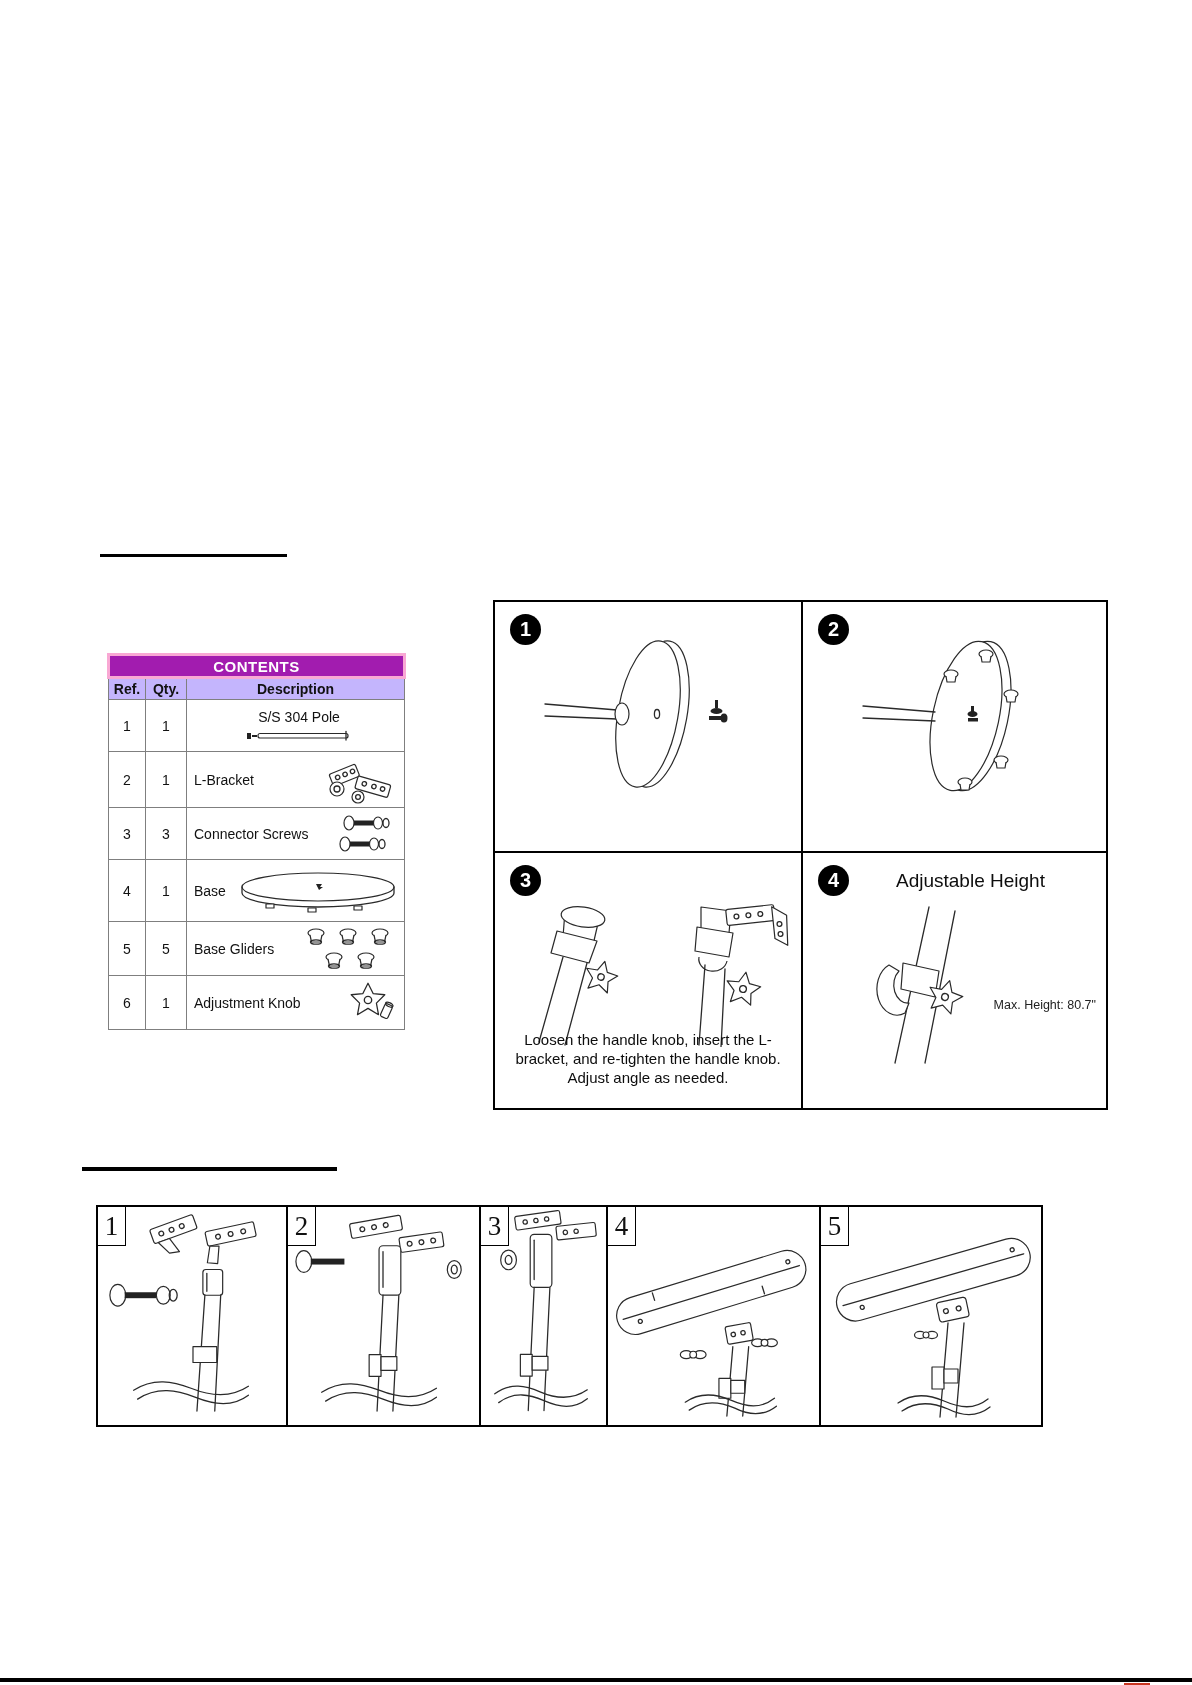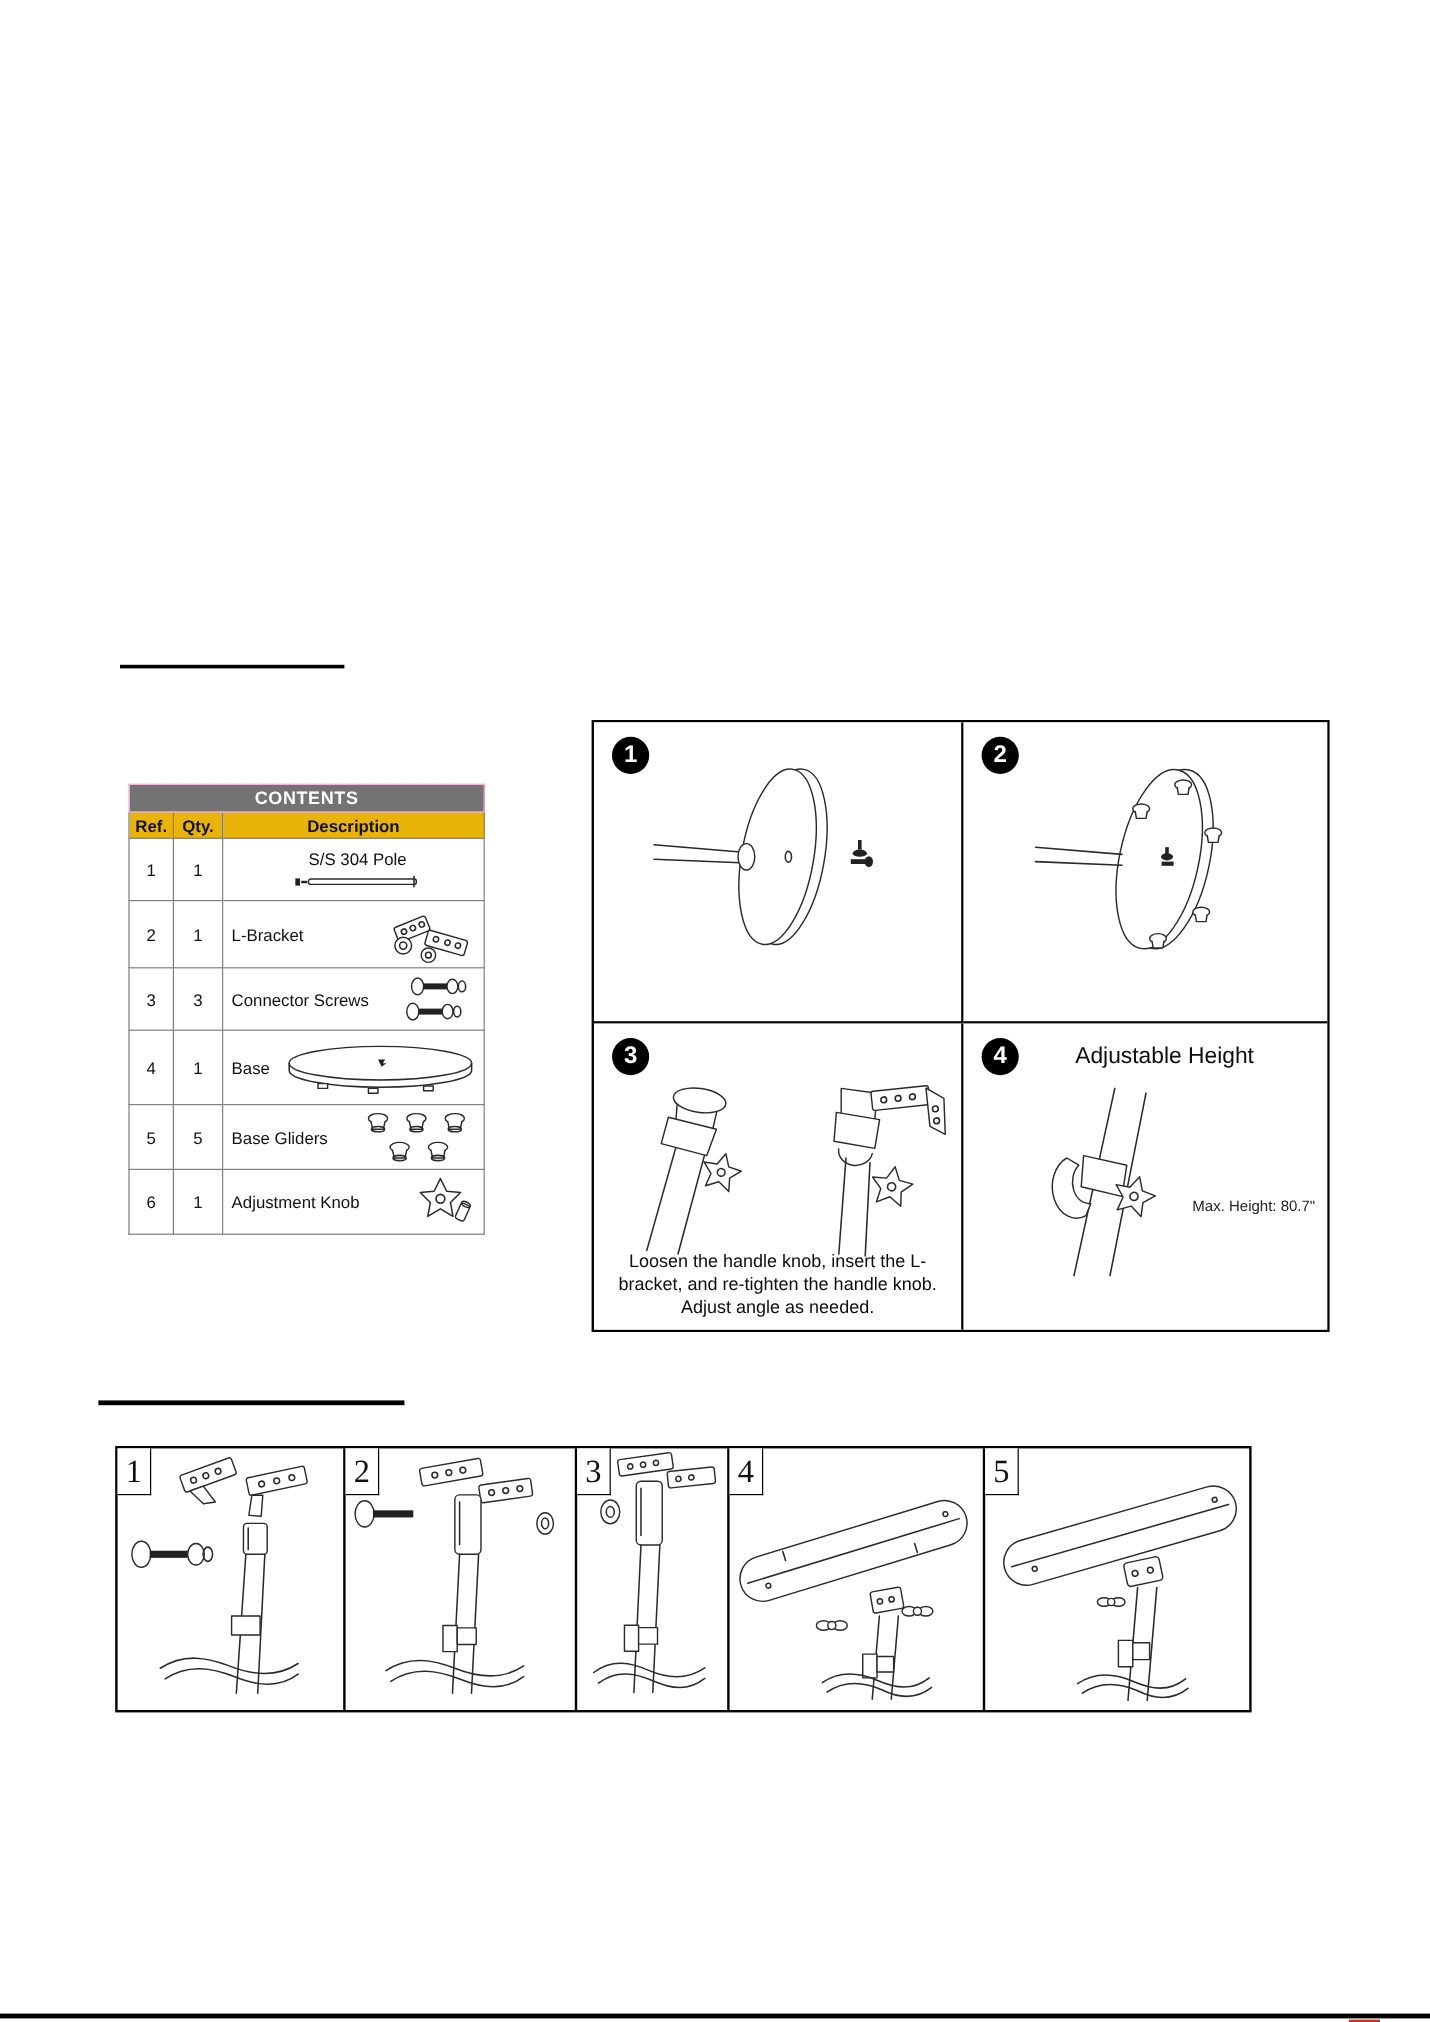--- a/index.html
+++ b/index.html
@@ -3,41 +3,41 @@
 <meta charset="utf-8">
 <style>
   html,body{margin:0;padding:0;background:#ffffff;}
   .page{position:relative;width:1192px;height:1685px;background:#fff;overflow:hidden;
         font-family:"Liberation Sans",sans-serif;color:#111;}
   .rule{position:absolute;background:#000;}
   
   .contents-table{position:absolute;left:107px;top:653px;width:296px;border-collapse:collapse;
                   table-layout:fixed;font-family:"Liberation Sans",sans-serif;}
   .contents-table td,.contents-table th{border:1px solid #7f7f7f;padding:0;box-sizing:border-box;}
-  .contents-table .title-row th{background:#737373;color:#fff;font-size:15px;font-weight:700;
-                  height:23px;text-align:center;letter-spacing:.5px;border:1px solid #f9a8d4;}
-  .contents-table .cols-row th{background:#eab308;color:#111;font-size:14px;font-weight:700;height:22px;text-align:center;}
+  .contents-table .title-row th{background:#a21caf;color:#fff;font-size:15px;font-weight:700;
+                  height:23px;text-align:center;letter-spacing:.5px;border:3px solid #f9a8d4;}
+  .contents-table .cols-row th{background:#c4b5fd;color:#111;font-size:14px;font-weight:700;height:22px;text-align:center;}
   .contents-table td.num{text-align:center;font-size:14px;}
   .contents-table td.desc{font-size:14px;padding-left:7px;position:relative;}
   .desc-flex{display:flex;align-items:center;gap:4px;flex-direction:column;}
   .desc-icon{position:absolute;right:6px;top:50%;transform:translateY(-50%);}
   .desc-icon.inline{position:static;transform:none;}
   
   .steps-grid{position:absolute;left:493px;top:600px;width:615px;height:510px;border:2px solid #000;
               box-sizing:border-box;display:grid;grid-template-columns:308px 1fr;grid-template-rows:251px 1fr;}
   .cell{position:relative;box-sizing:border-box;background:#fff;}
   .cell.c1{border-right:2px solid #000;border-bottom:2px solid #000;}
   .cell.c2{border-bottom:2px solid #000;}
   .cell.c3{border-right:2px solid #000;}
   .badge{position:absolute;top:12px;left:15px;width:31px;height:31px;border-radius:50%;background:#000;
          color:#fff;font-weight:700;font-size:20px;display:flex;align-items:center;justify-content:center;}
   .caption{position:absolute;left:50%;transform:translateX(-50%);bottom:14px;text-align:center;
            font-size:15px;line-height:1.27;color:#0d0d0d;}
   .cap1,.cap2,.cap4{width:274px;}
-  .cap3{width:298px;bottom:9px;margin-top:10px;}
+  .cap3{width:298px;bottom:21px;margin-top:10px;}
   .cell4-title{position:absolute;top:17px;left:60px;font-size:19px;color:#0d0d0d;margin-left:33px;}
   .max-note{position:absolute;right:10px;top:145px;font-size:12.5px;color:#222;}
   .art{position:absolute;}
   .art1{left:14px;top:32px;} .art2{left:20px;top:30px;} .art3{left:10px;top:44px;} .art4{left:30px;top:52px;}
   
   .strip{position:absolute;left:96px;top:1205px;width:947px;height:222px;border:2px solid #000;
          box-sizing:border-box;display:flex;}
   .panel{position:relative;box-sizing:border-box;border-right:2px solid #000;flex:0 0 auto;}
   .panel:last-child{border-right:none;flex:1 1 auto;}
   .p1{width:190px;} .p2{width:193px;} .p3{width:127px;} .p4{width:213px;}

